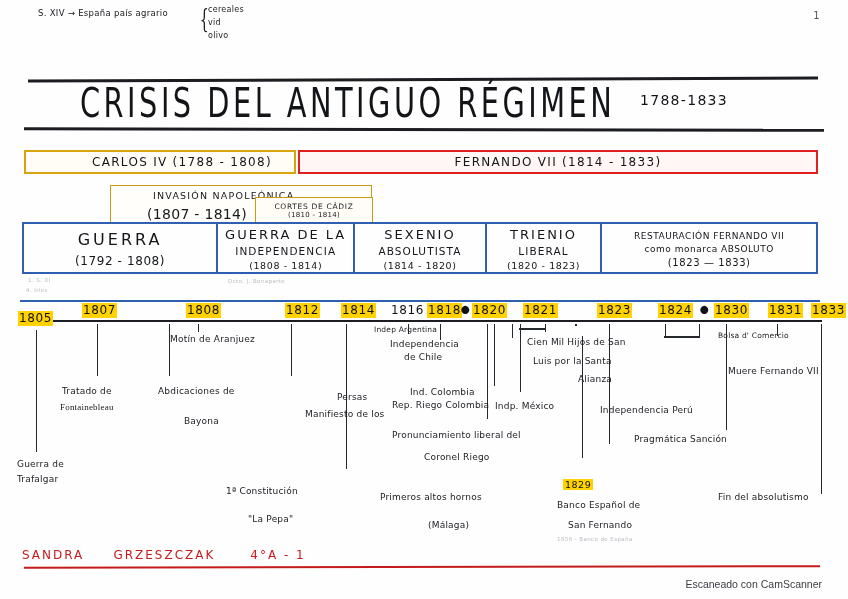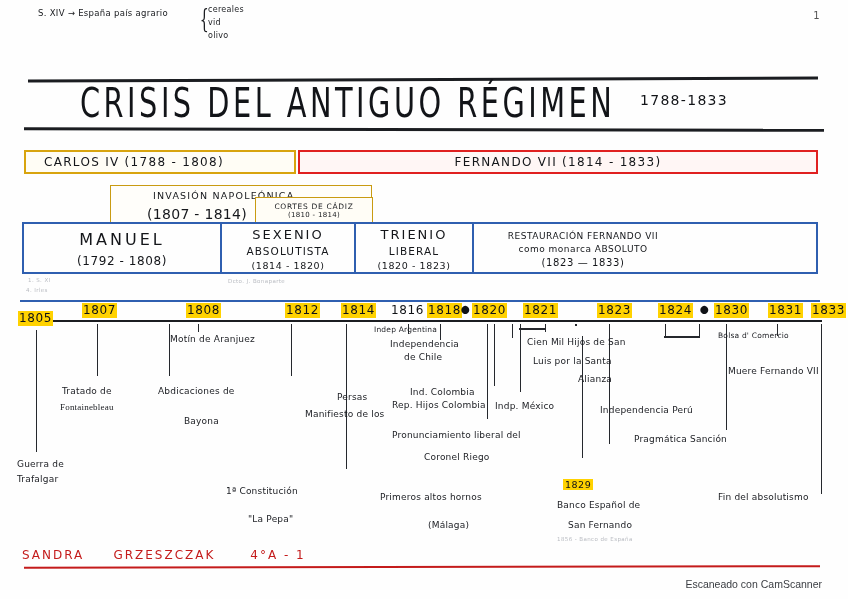--- a/index.html
+++ b/index.html
@@ -36,21 +36,21 @@
     color:#121418; font-family:"DejaVu Sans Condensed","DejaVu Sans",sans-serif;
     font-weight: 400; transform: scaleY(1.25);
   }
   #title-range { position:absolute; left:640px; top:92px; font-size:14px; letter-spacing:1.3px; color:#121418; }
 
   
   .reign {
     position:absolute; height:24px; border:2px solid #d8a40e;
     display:flex; align-items:center; background:#fffdf5;
   }
-  #reign-carlos { left:24px; top:150px; width:272px; }
+  #reign-carlos { left:24px; top:150px; width:272px;padding-left:48px; }
   #reign-fernando {
     left:298px; top:150px; width:520px;
     border:2px solid #e02020; background:#fff6f5;
     justify-content:center;
   }
   .reign-label { font-size:12px; letter-spacing:1.3px; color:#14161a; padding-left:18px; }
   #reign-fernando .reign-label { padding-left:0; }
 
   
   #box-invasion {
@@ -140,22 +140,27 @@
     <div class="hand" id="inv-title">INVASIÓN   NAPOLEÓNICA</div>
     <div class="hand" id="inv-years">(1807 - 1814)</div>
   </div>
   <div id="box-cadiz">
     <div class="hand" id="cadiz-title">CORTES DE CÁDIZ</div>
     <div class="hand" id="cadiz-years">(1810 - 1814)</div>
   </div>
 
   <div id="period-row">
     <div class="period" id="p0">
-      <div class="p-l1 hand">MANUEL</div>
+      <div class="p-l1 hand">GUERRA</div>
       <div class="p-l3 hand">(1792 - 1808)</div>
+    </div>
+    <div class="period" id="p1">
+      <div class="p-l1 hand">GUERRA   DE  LA</div>
+      <div class="p-l2 hand">INDEPENDENCIA</div>
+      <div class="p-l3 hand">(1808 - 1814)</div>
     </div>
     <div class="period" id="p2">
       <div class="p-l1 hand">SEXENIO</div>
       <div class="p-l2 hand">ABSOLUTISTA</div>
       <div class="p-l3 hand">(1814 - 1820)</div>
     </div>
     <div class="period" id="p3">
       <div class="p-l1 hand">TRIENIO</div>
       <div class="p-l2 hand">LIBERAL</div>
       <div class="p-l3 hand">(1820 - 1823)</div>
@@ -230,21 +235,21 @@
   <div class="ev hand" style="left:248px; top:512px;">"La Pepa"</div>
 
   <div class="ev hand" style="left:305px; top:363px;margin-top:44px;">Manifiesto  de  los</div>
   <div class="ev hand" style="left:337px; top:390px;text-align:center;">Persas</div>
 
   <div class="ev hand sm" style="left:374px; top:324px;">Indep Argentina</div>
   <div class="ev hand" style="left:390px; top:337px;">Independencia</div>
   <div class="ev hand" style="left:404px; top:350px;">de Chile</div>
 
   <div class="ev hand" style="left:410px; top:385px;">Ind. Colombia</div>
-  <div class="ev hand" style="left:392px; top:398px;">Rep. Hijos Colombia</div>
+  <div class="ev hand" style="left:392px; top:398px;">Rep. Riego Colombia</div>
 
   <div class="ev hand" style="left:392px; top:428px;">Pronunciamiento   liberal del</div>
   <div class="ev hand" style="left:424px; top:450px;">Coronel  Riego</div>
 
   <div class="ev hand" style="left:495px; top:399px;">Indp. México</div>
 
   <div class="ev hand" style="left:527px; top:335px;">Cien Mil Hijos de San</div>
   <div class="ev hand" style="left:533px; top:354px;">Luis  por la   Santa</div>
   <div class="ev hand" style="left:578px; top:372px;">Alianza</div>
 

